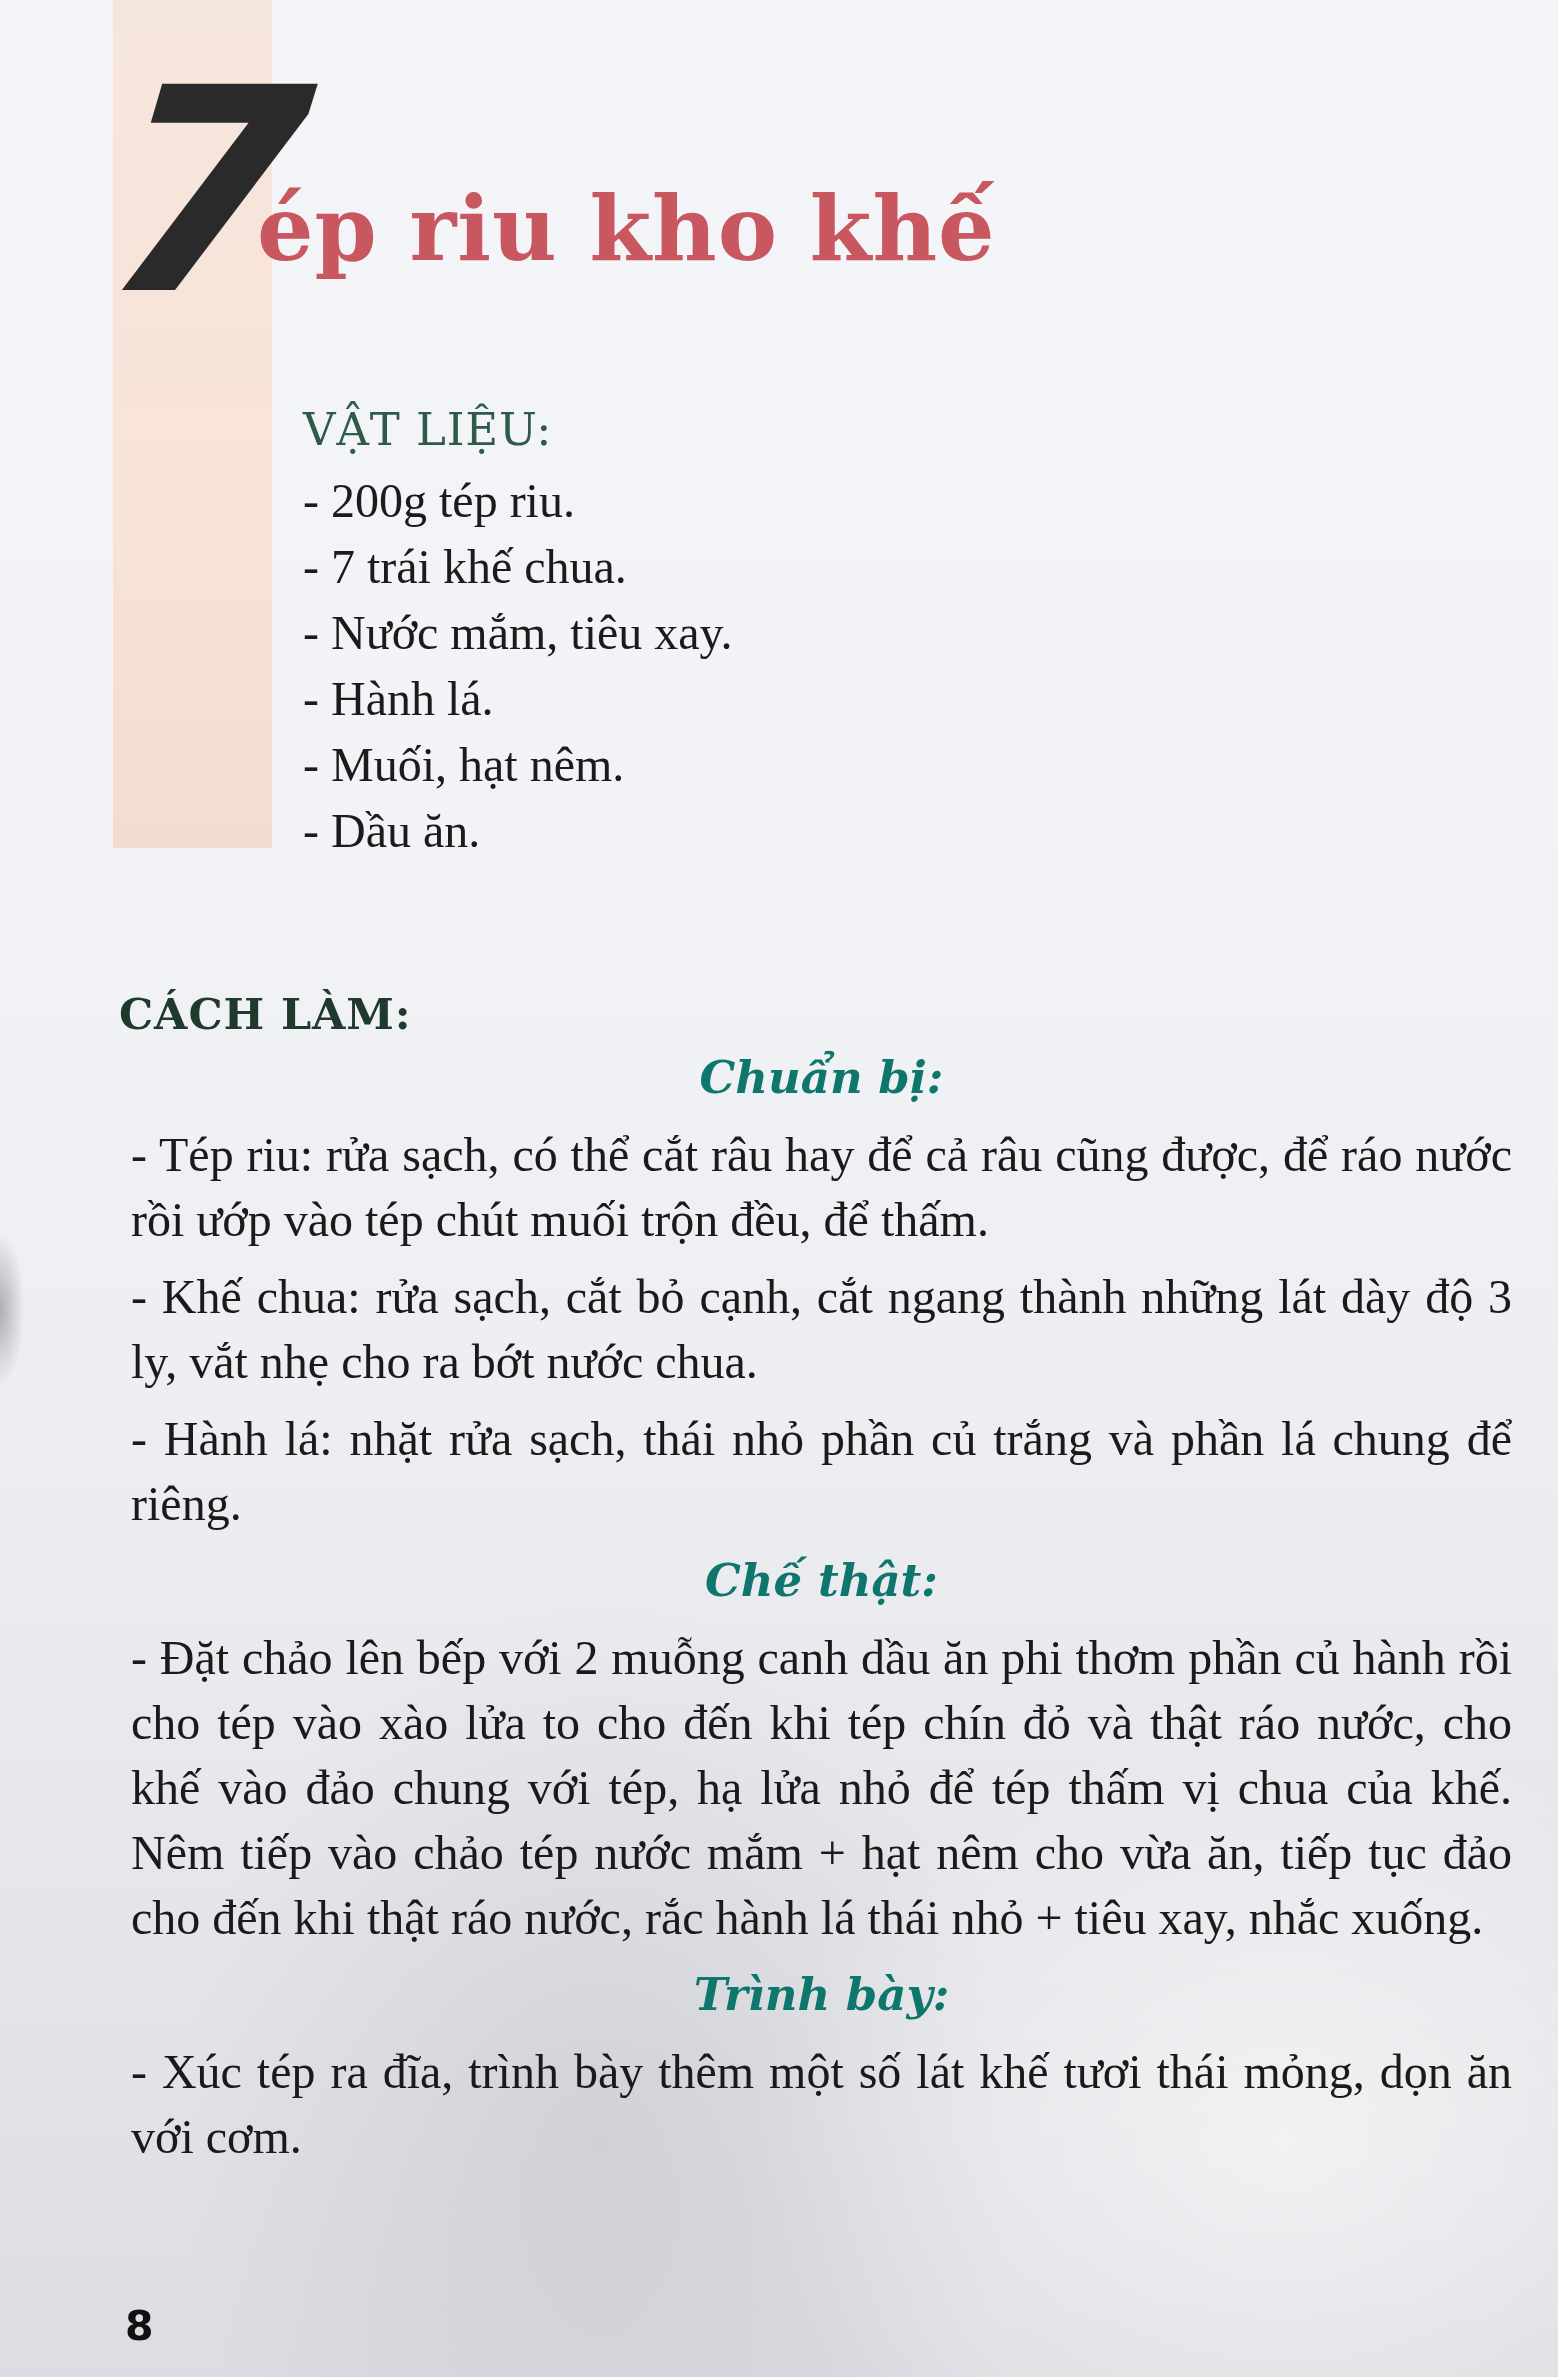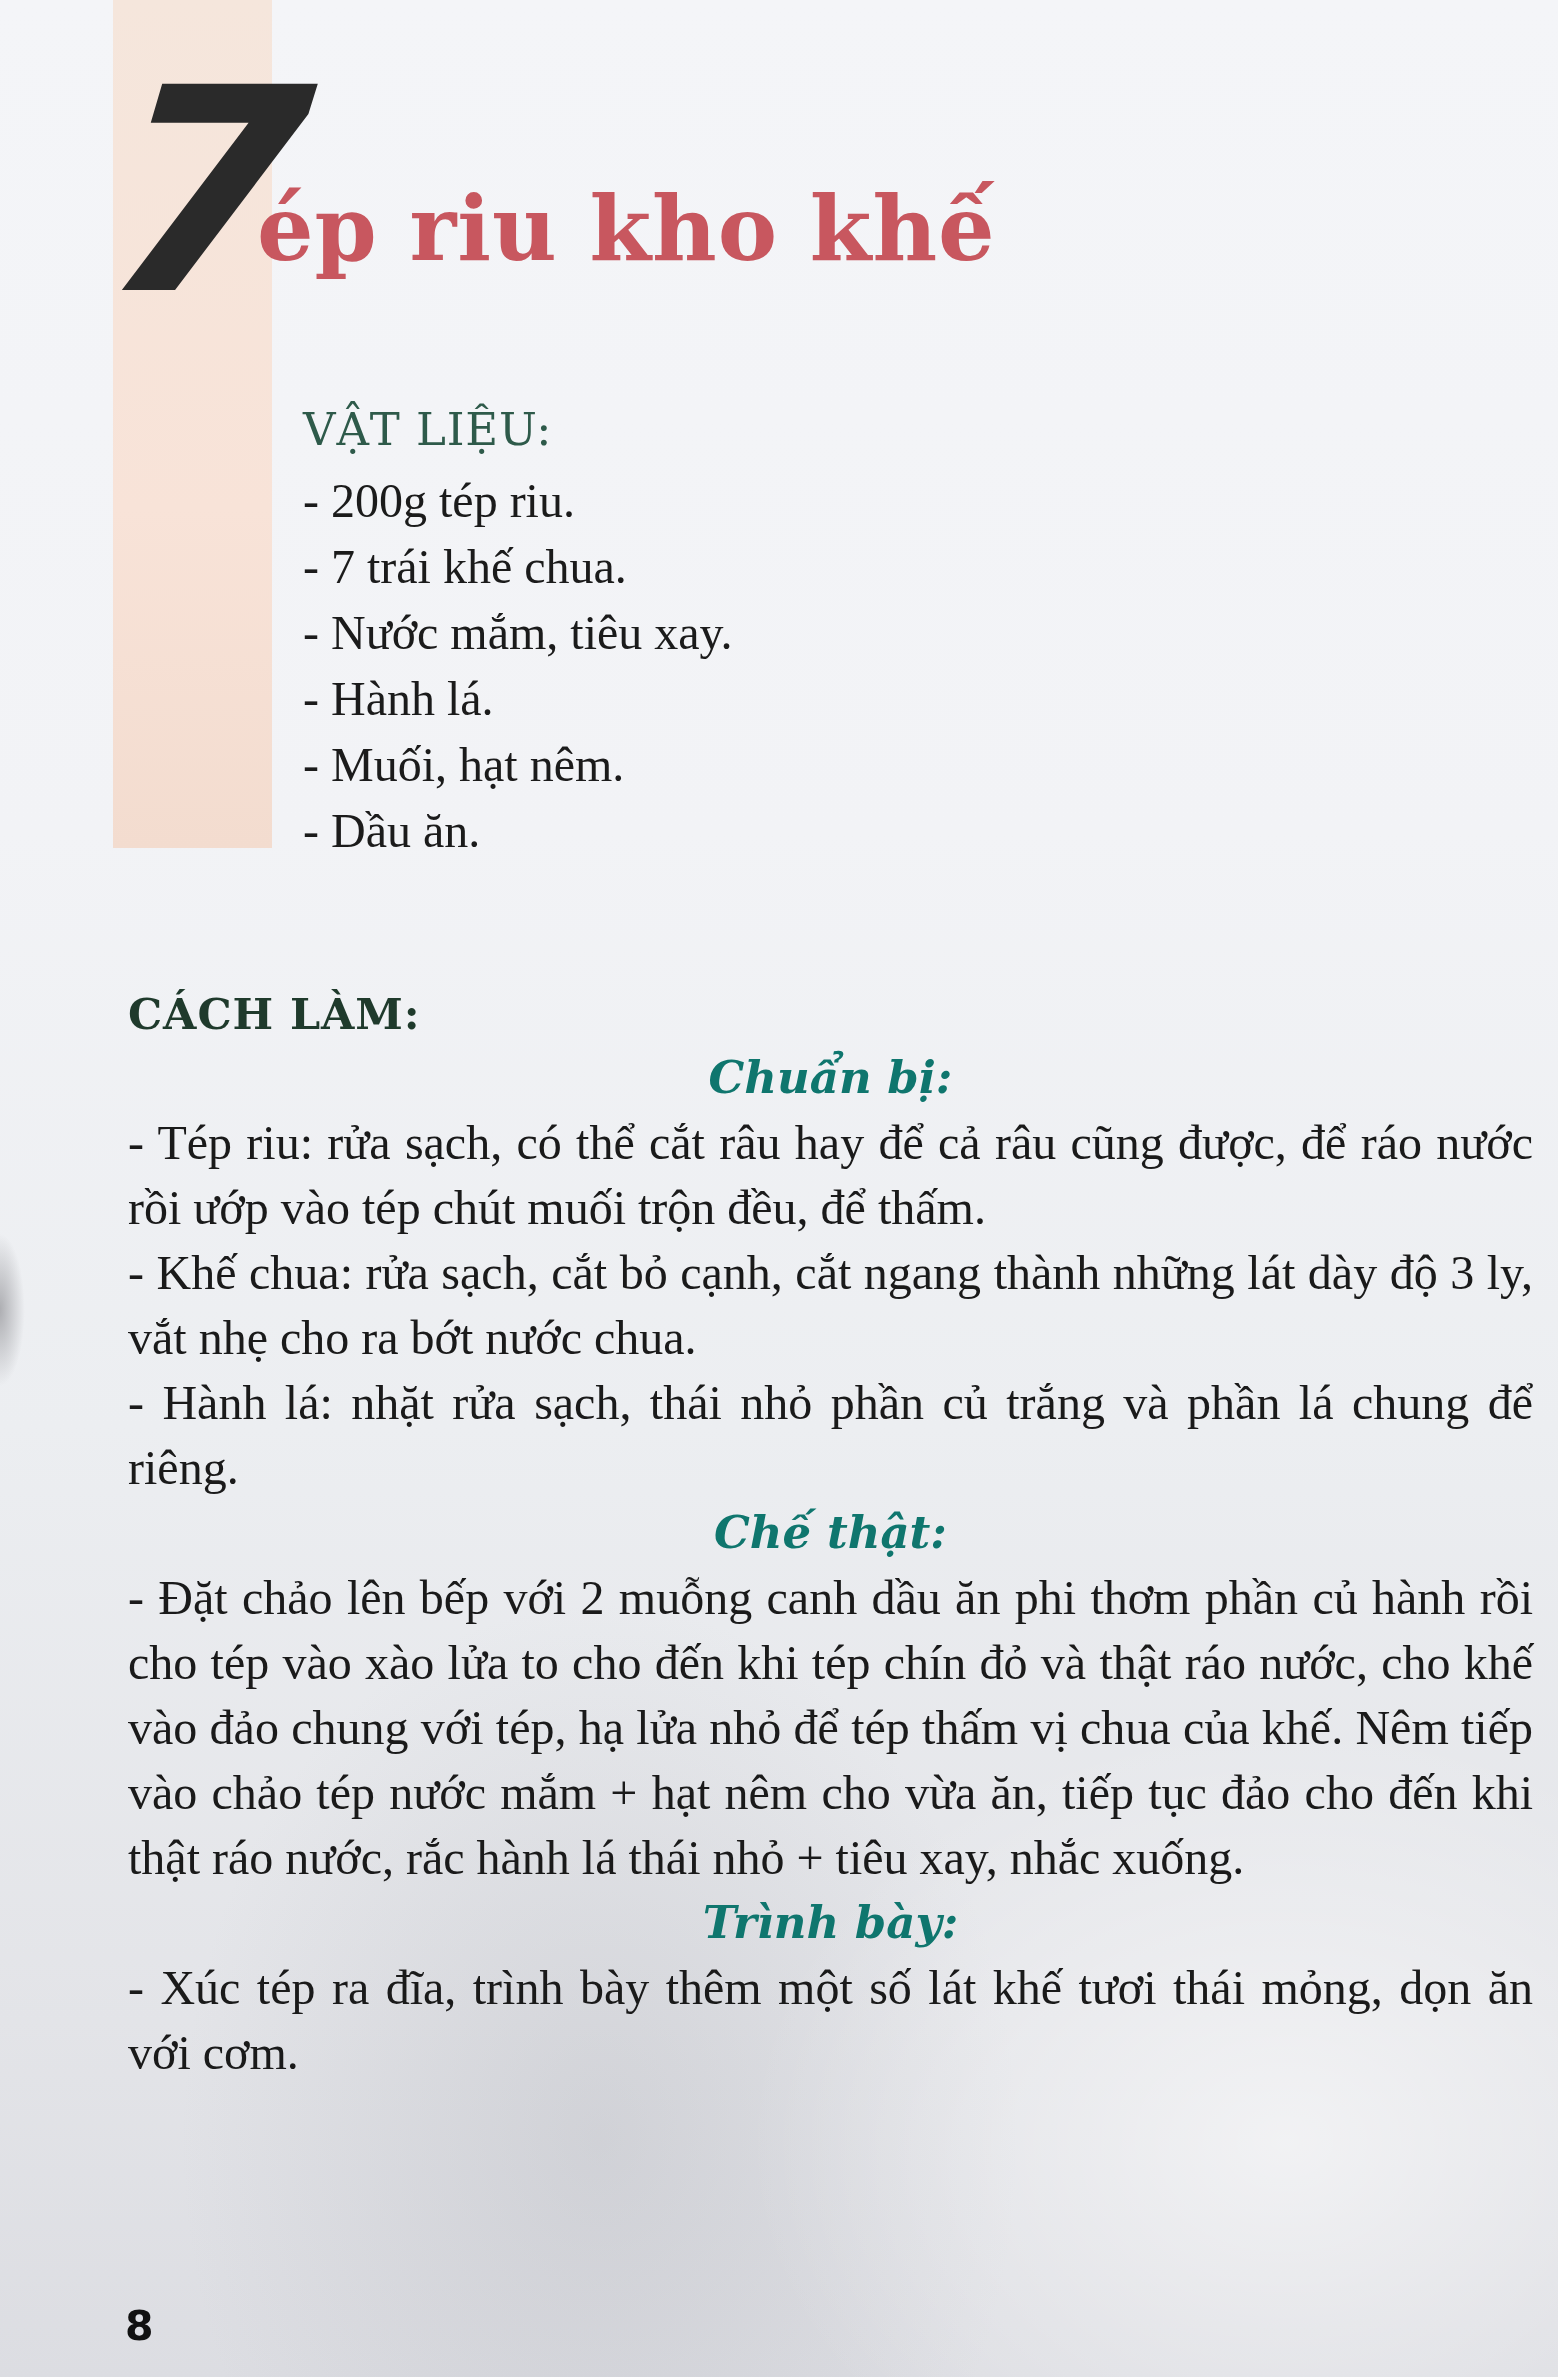--- a/index.html
+++ b/index.html
@@ -78,21 +78,21 @@
     }
     .ing-item {
       font-family: "Liberation Serif", serif;
       font-size: 48px;
       color: #1b1b1b;
       line-height: 66px;
       white-space: nowrap;
     }
     .method {
       position: absolute;
-      left: 128px;
+      left: 119px;
       top: 983px;
       width: 1405px;
     }
     .section-heading-dark {
       font-family: "DejaVu Serif", serif;
       font-weight: bold;
       font-size: 43px;
       color: #1f3a2c;
       line-height: 62px;
       letter-spacing: 0.9px;
@@ -106,21 +106,21 @@
       line-height: 65px;
       text-align: center;
     }
     .para {
       font-family: "Liberation Serif", serif;
       font-size: 48px;
       color: #1a1a1a;
       line-height: 65px;
       text-align: justify;
       text-align-last: left;
-      margin: 0;
+      margin: 12px;
     }
     .page-number {
       position: absolute;
       left: 125px;
       top: 2302px;
       font-family: "DejaVu Sans", sans-serif;
       font-weight: bold;
       font-size: 41px;
       color: #111;
     }

